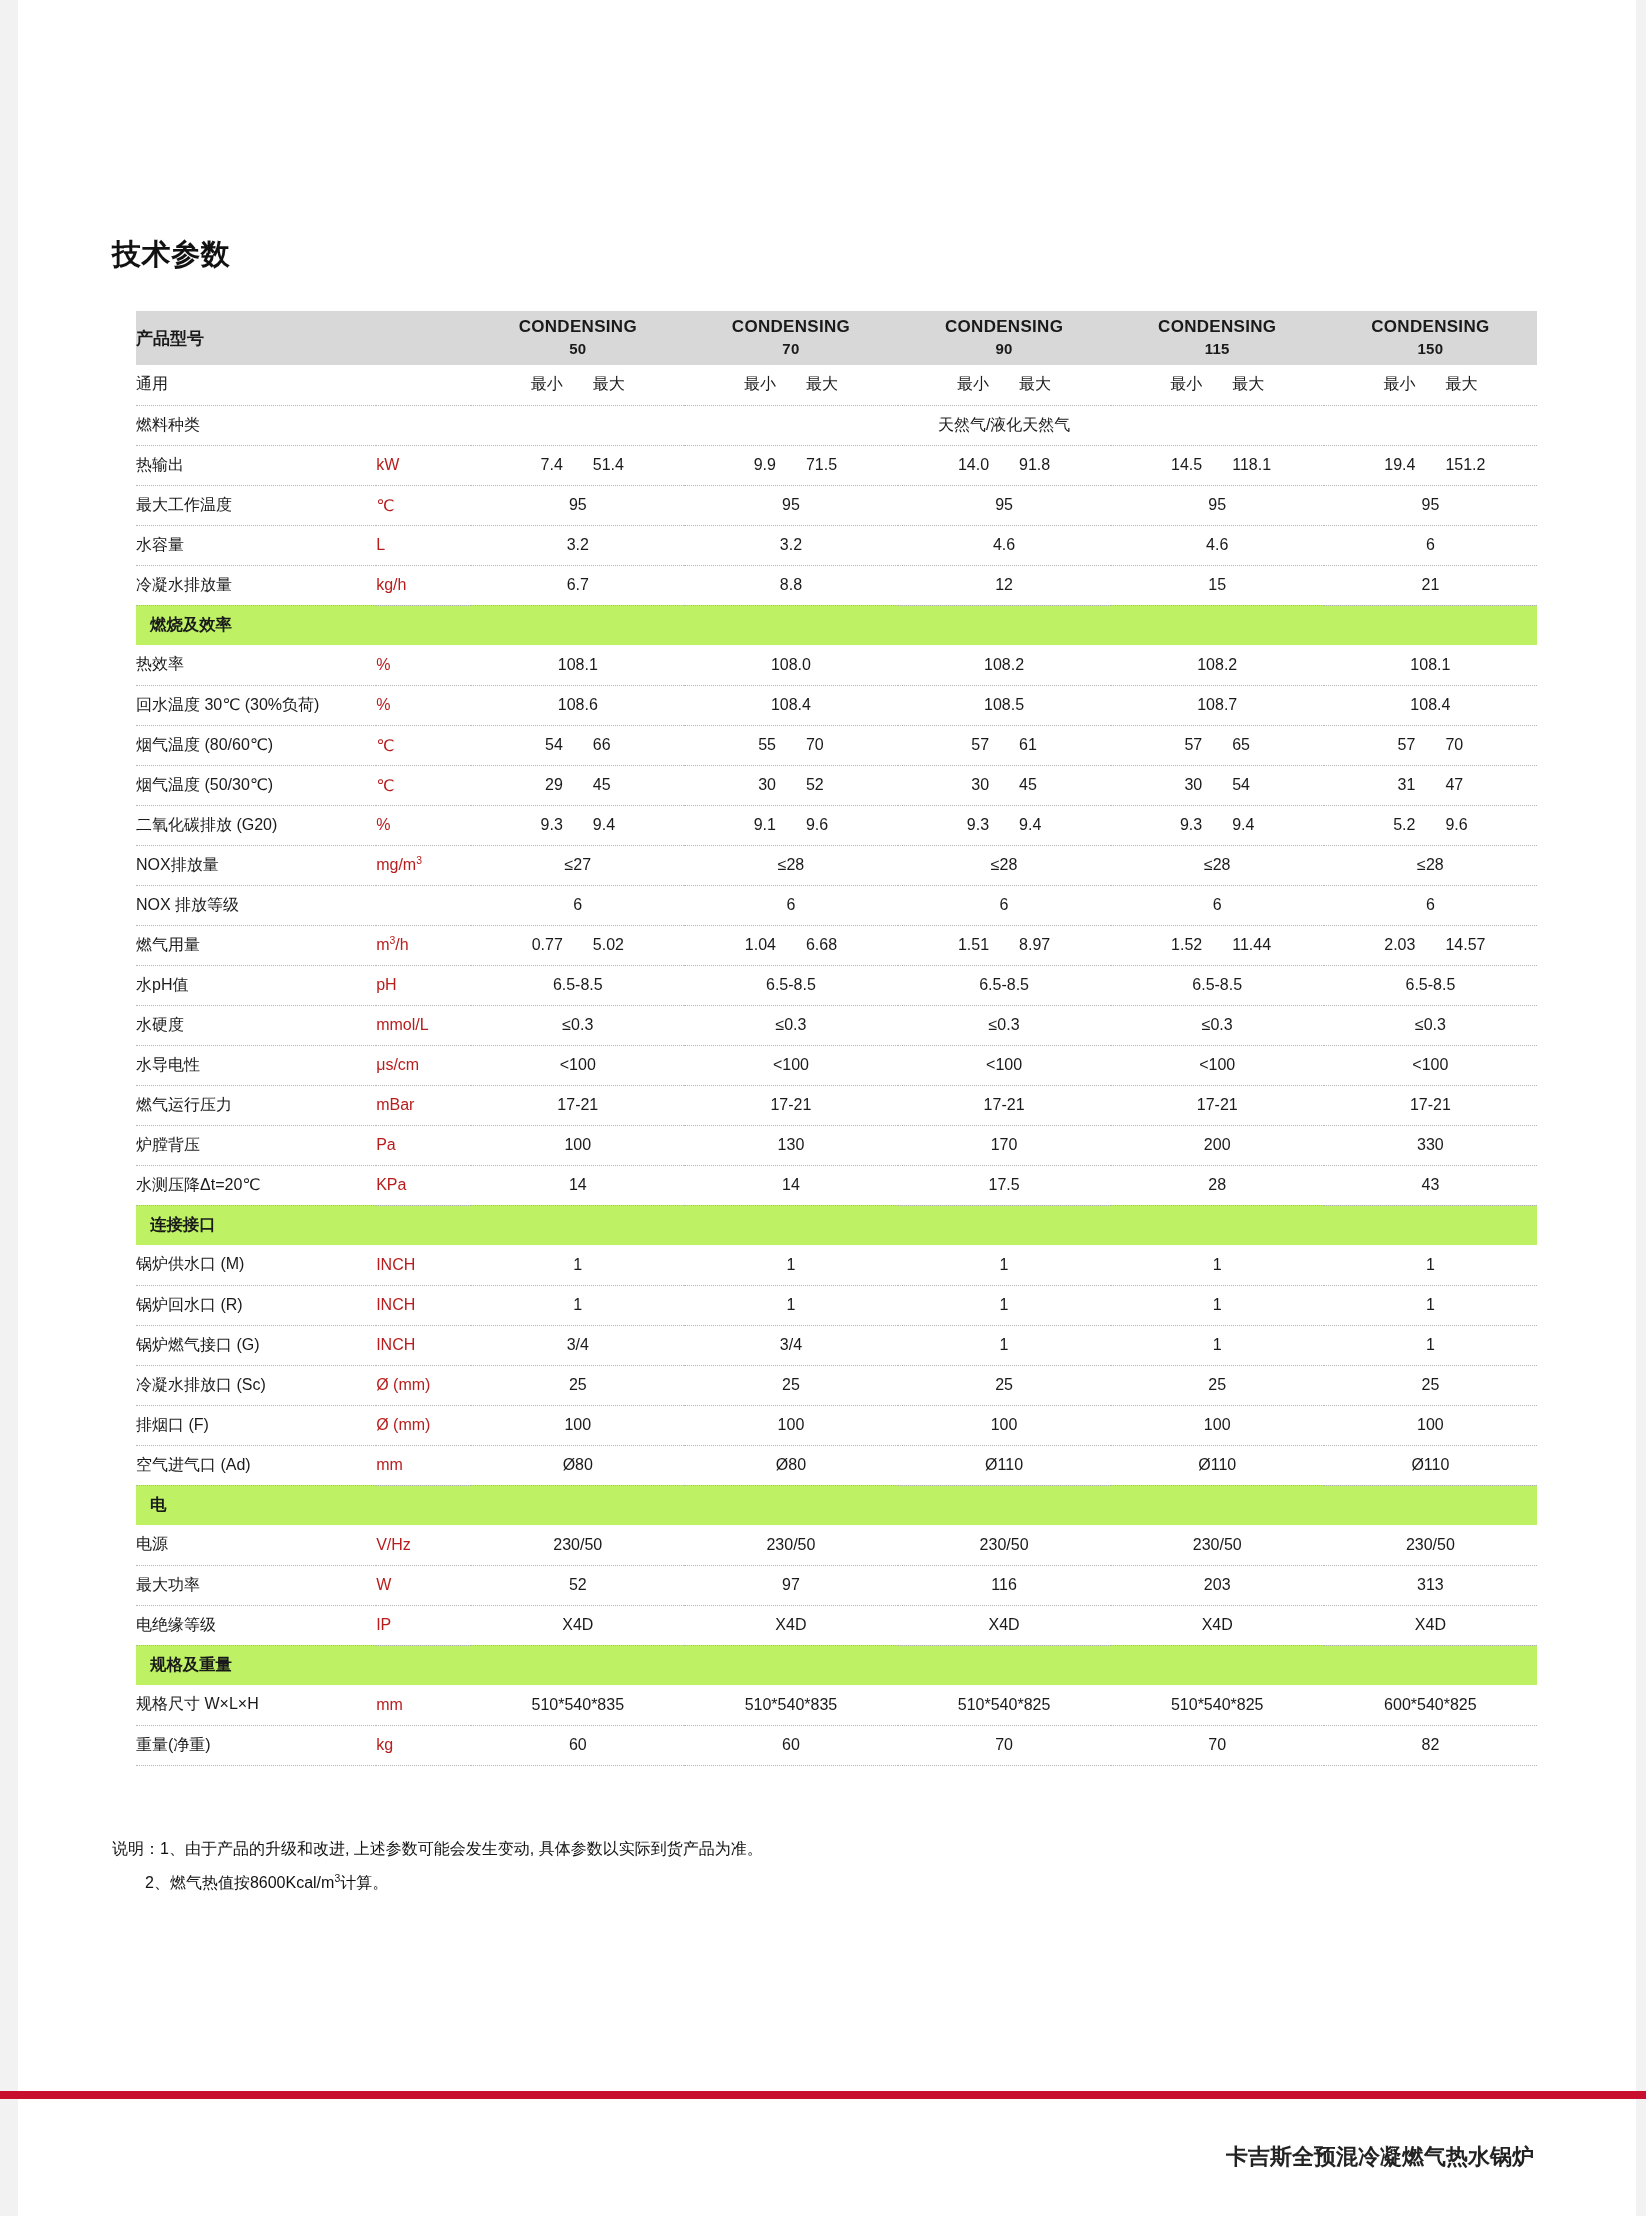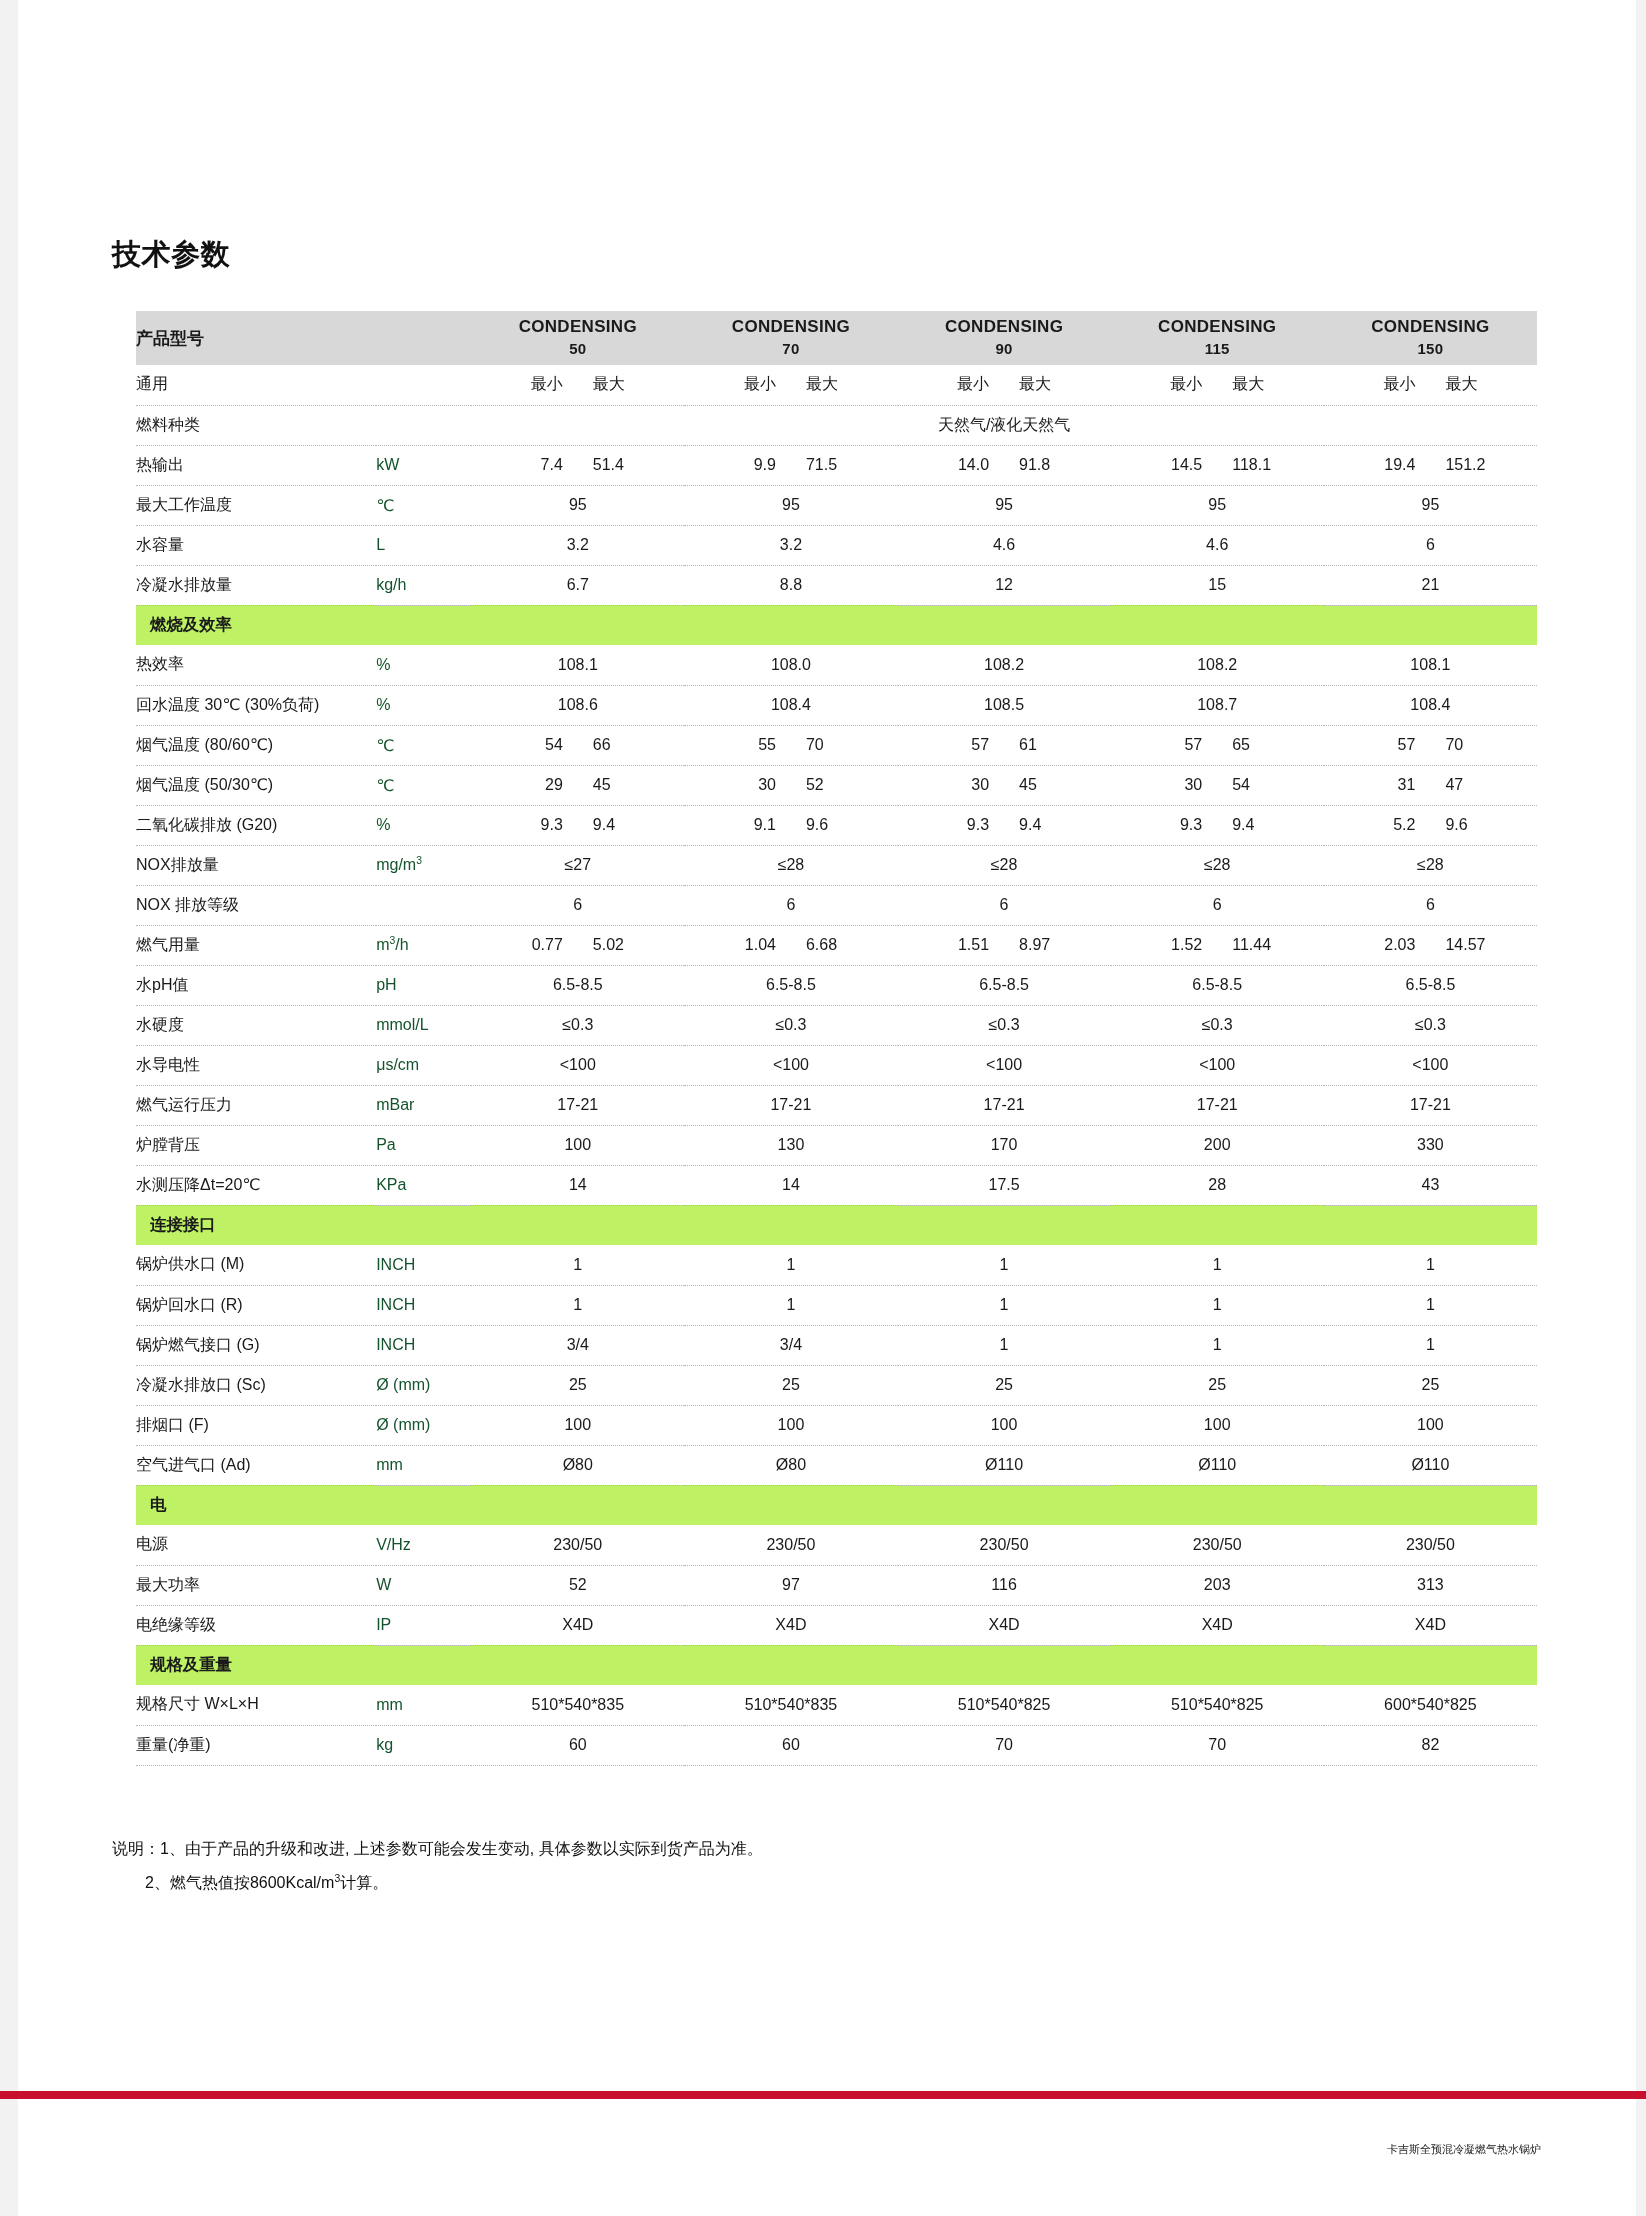--- a/index.html
+++ b/index.html
@@ -61,21 +61,21 @@
     font-size: 17px;
   }
   td.label {
     padding-left: 14px;
     text-align: left;
     white-space: nowrap;
   }
   td.unit {
     text-align: left;
     padding-left: 3.8px;
-    color: #14532d;
+    color: #b91c1c;
   }
   td.model-head {
     text-align: center;
     line-height: 1.35;
     font-size: 14.5px;
     letter-spacing: 0.3px;
   }
   td.model-head .mnum {
     display: block;
     font-size: 15px;
@@ -127,25 +127,25 @@
   .footer-bar {
     position: absolute;
     left: 0;
     top: 2091px;
     width: 1646px;
     height: 7.6px;
     background: #c8102e;
   }
   .footer-text {
     position: absolute;
-    right: 105px;
+    right: 112px;
     top: 2142px;
-    font-size: 11px;
+    font-size: 22px;
     color: #222;
-    font-weight: 400;
+    font-weight: 700;
   }
   .edge-left {
     position: absolute;
     left: 0; top: 0;
     width: 17.7px; height: 2216px;
     background: #f2f2f2;
   }
   .edge-right {
     position: absolute;
     right: 0; top: 0;

